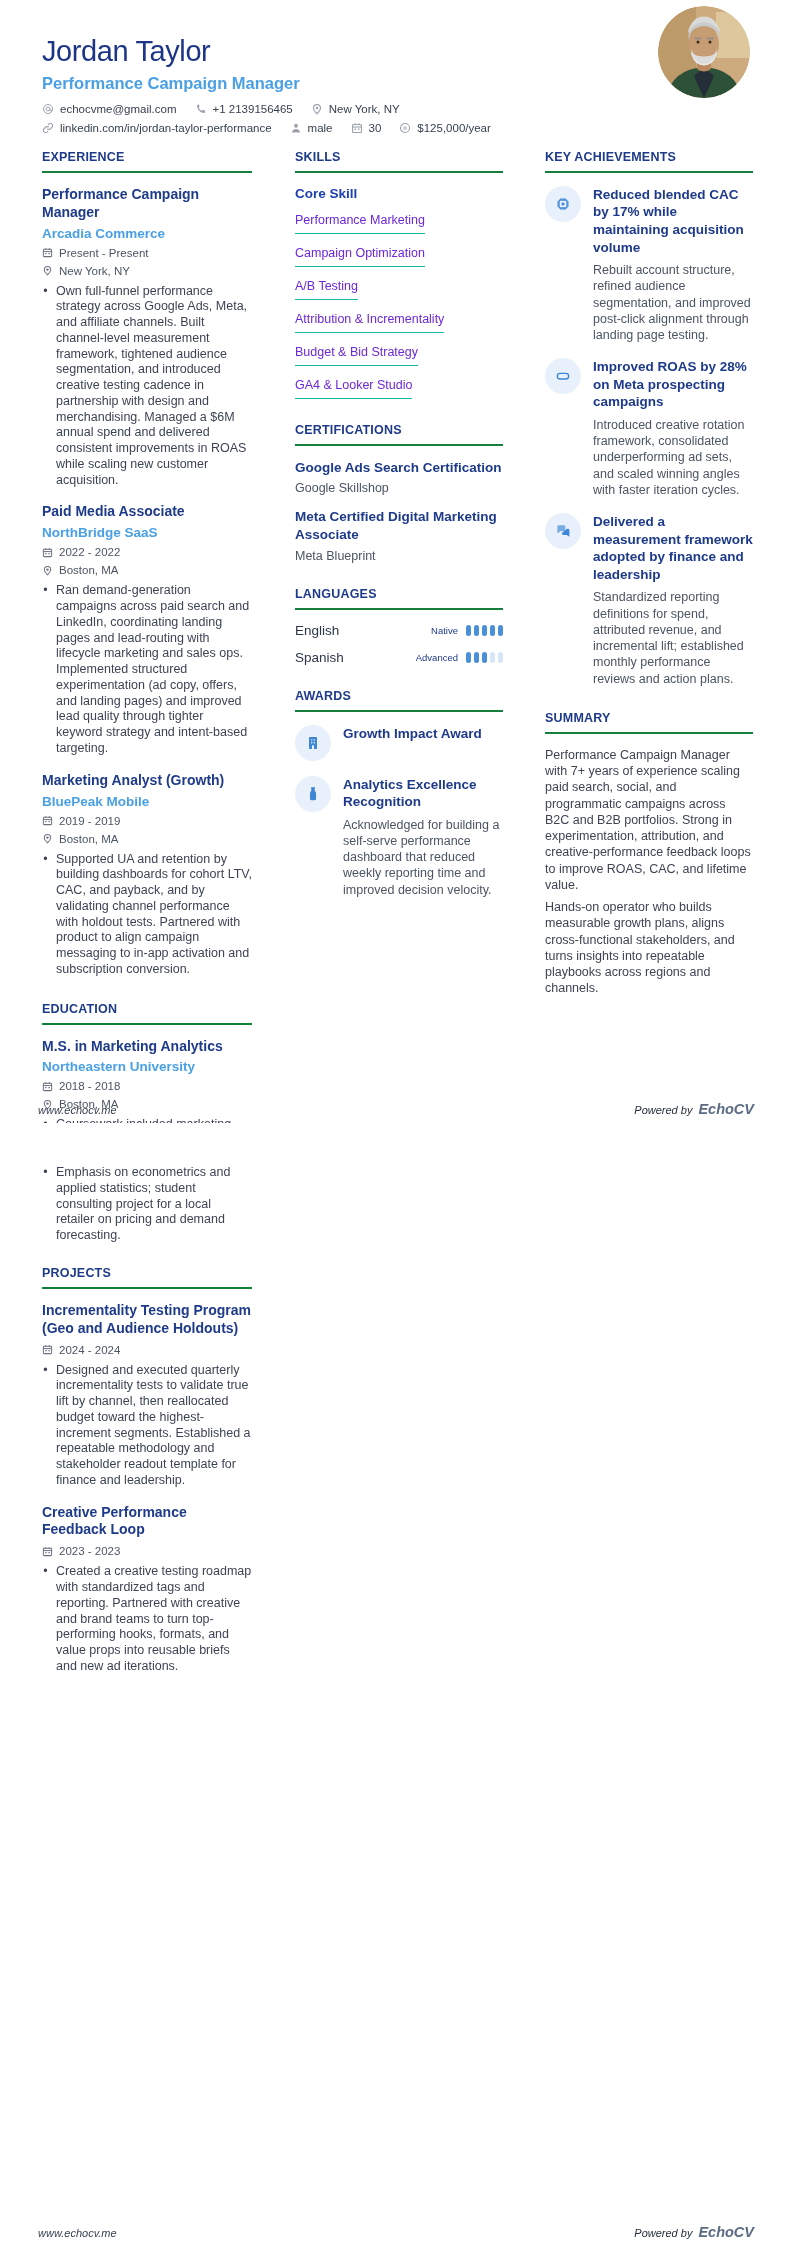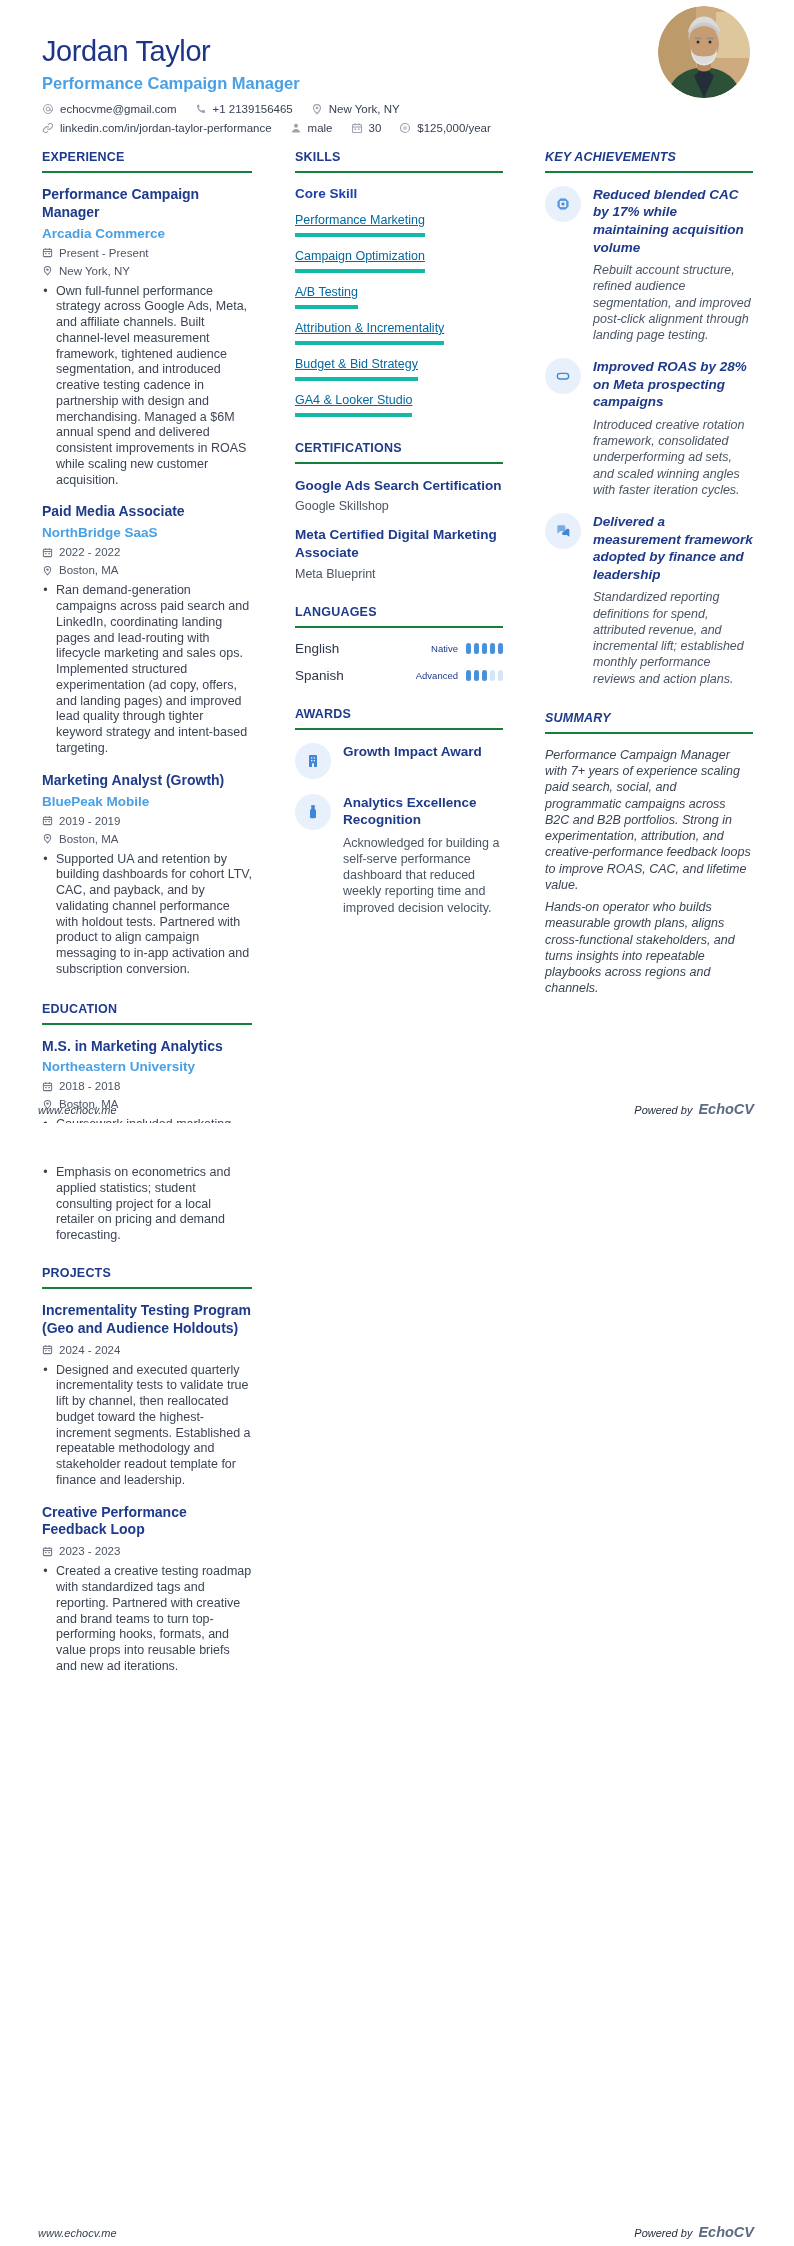--- a/index.html
+++ b/index.html
@@ -26,40 +26,40 @@
   .contacts { margin-top: 10px; display: flex; flex-wrap: wrap; column-gap: 18px; row-gap: 7px; font-size: 11.5px; color: #374151; max-width: 590px; }
   .contact { display: flex; align-items: center; gap: 6px; white-space: nowrap; }
   .cicon { display: inline-flex; color: #9ca3af; }
   .cicon svg { width: 12px; height: 12px; display: block; }
   .avatar { position: absolute; top: 6px; right: 2px; width: 92px; height: 92px; border-radius: 50%; overflow: hidden; }
   .avatar svg { width: 100%; height: 100%; display: block; }
   
   .columns { display: flex; margin-top: 16px; }
   .col-left  { width: 210px; flex: none; }
   .col-mid   { width: 208px; flex: none; margin-left: 43px; }
-  .col-right { width: 208px; flex: none; margin-left: 42px; font-style: italic; }
+  .col-right { width: 208px; flex: none; margin-left: 42px; }
   .section { margin-bottom: 24px; }
   .sec-head {
     font-size: 12.5px; font-weight: bold; color: #1e3a8a;
     padding-bottom: 7px; border-bottom: 2px solid #15803d; margin-bottom: 13px;
     letter-spacing: 0.2px;
   }
   
   .entry { margin-bottom: 15px; }
   .entry-title { font-size: 14px; font-weight: bold; color: #1e3a8a; line-height: 1.28; }
   .entry-sub { font-size: 13.5px; font-weight: bold; color: #4aa0e4; margin-top: 4px; }
   .meta { display: flex; align-items: center; gap: 6px; font-size: 11.5px; color: #4b5563; margin-top: 6px; }
   .meta .micon { display: inline-flex; color: #6b7280; }
   .meta .micon svg { width: 11px; height: 11px; display: block; }
   .bullet { display: flex; gap: 7px; margin-top: 7px; font-size: 12.5px; line-height: 1.26; color: #3c4454; }
   .bullet .bmark { flex: none; width: 7px; text-align: center; }
   
   .skill-group-label { font-size: 13.5px; font-weight: bold; color: #1e40af; margin-bottom: 12px; }
   .skill-list { display: flex; flex-wrap: wrap; column-gap: 17px; row-gap: 12px; }
-  .skill-chip { font-size: 12.5px; color: #0369a1; border-bottom: 4px solid #14b8a6; padding-bottom: 6px; text-decoration: underline; }
+  .skill-chip { font-size: 12.5px; color: #6d28d9; border-bottom: 1px solid #14b8a6; padding-bottom: 6px; }
   
   .cert { margin-bottom: 13px; }
   .cert-name { font-size: 13.5px; font-weight: bold; color: #1e3a8a; line-height: 1.3; }
   .cert-issuer { font-size: 12.5px; color: #4b5563; margin-top: 5px; }
   
   .lang-row { display: flex; align-items: center; margin-bottom: 12px; }
   .lang-name { font-size: 13.5px; color: #2b3648; flex: 1; }
   .lang-level { font-size: 9.5px; color: #1e3a8a; margin-right: 8px; }
   .lang-dots { display: flex; gap: 3px; align-items: center; }
   .dot { width: 5px; height: 11px; border-radius: 3px; background: #d6e6f7; }

